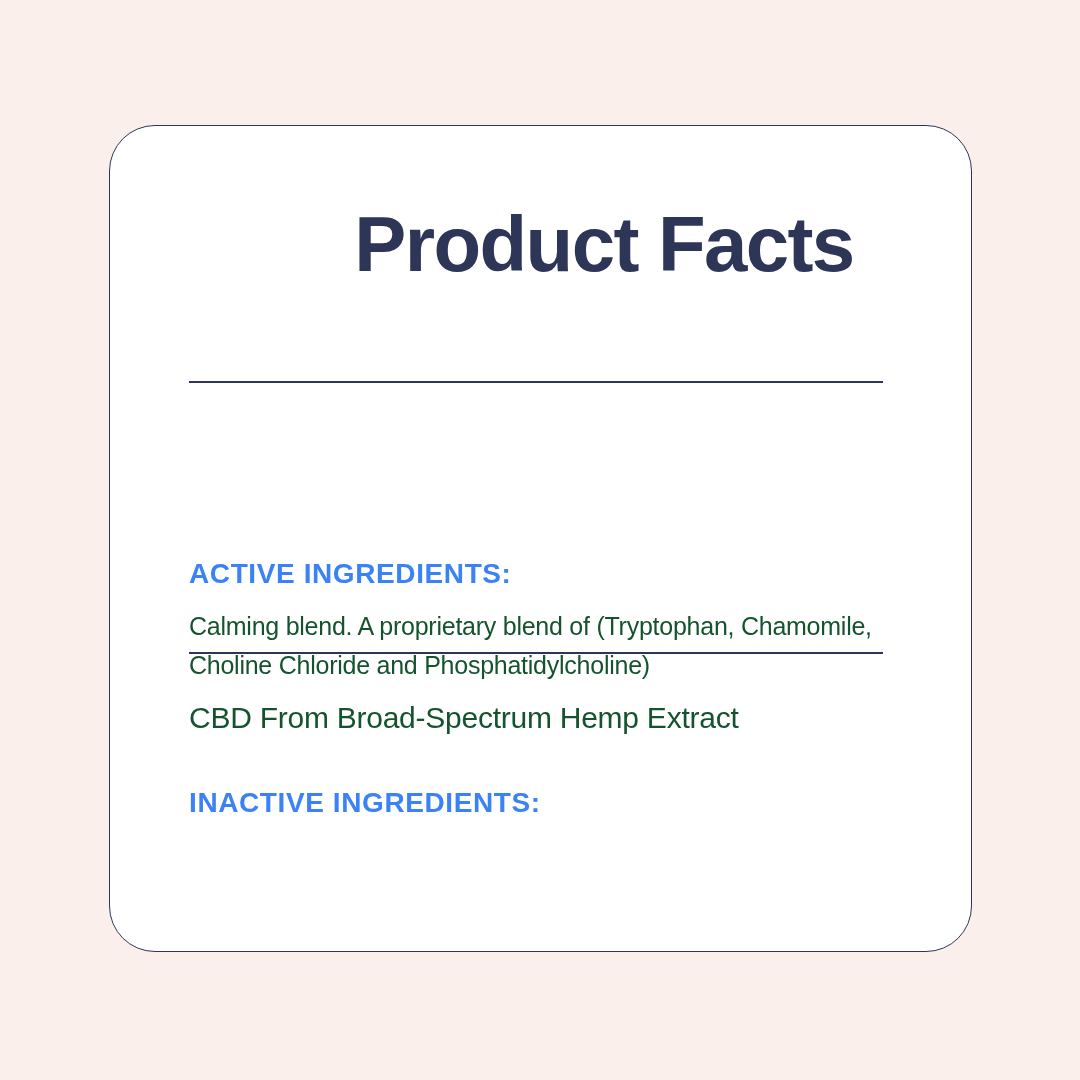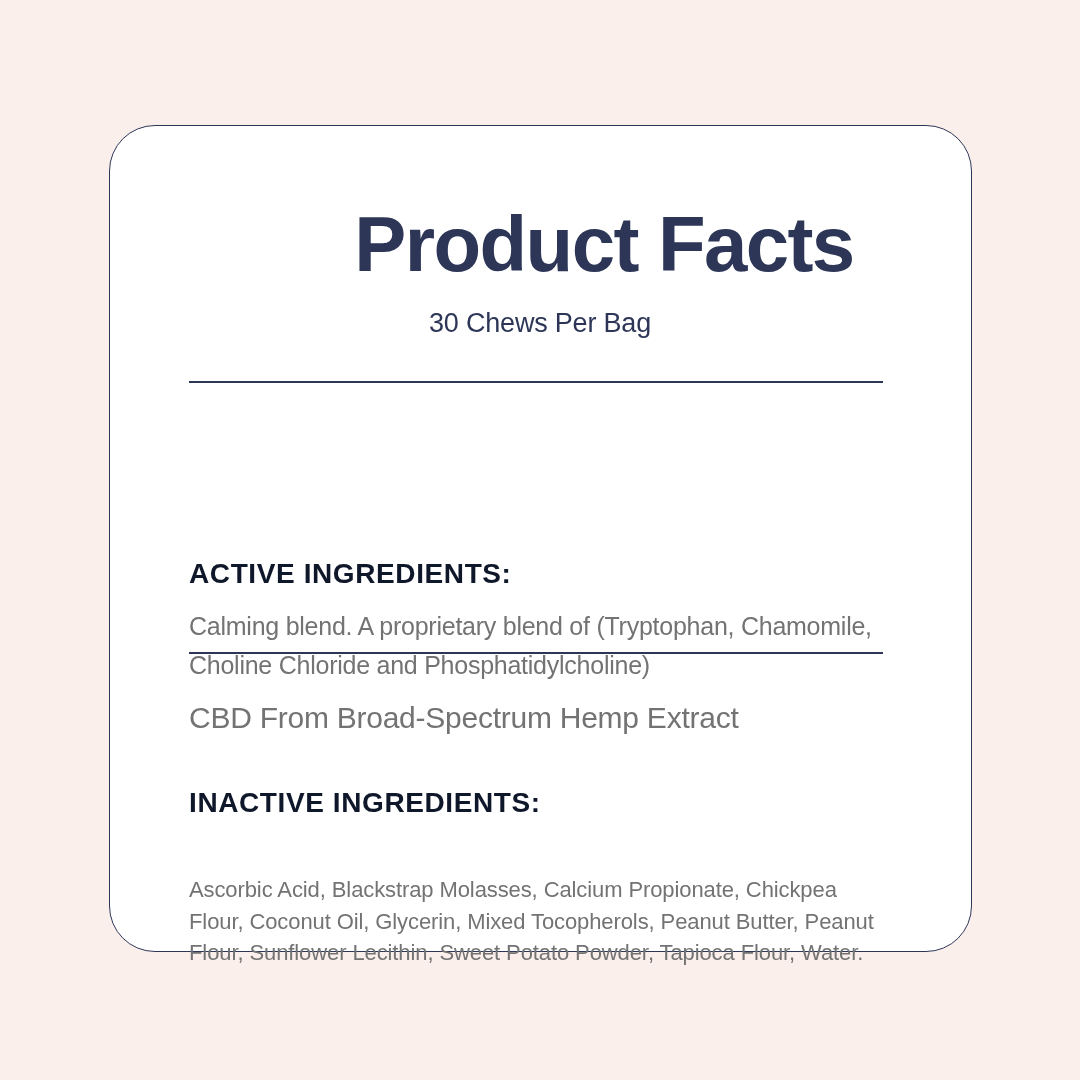--- a/index.html
+++ b/index.html
@@ -73,34 +73,34 @@
     width: 694px;
     height: 0;
     border-top: 2.2px solid #2d3657;
   }
   .rule-top { top: 255px; }
   .rule-mid { top: 526px; }
 
   .section-heading {
     position: absolute;
     left: 0px;
-    color: #0f172a;
+    color: #3b82f6;
     font-size: 28px;
     line-height: 34px;
     font-weight: 700;
     letter-spacing: 0.6px;
     text-align: center;
   }
   .heading-active { top: 431px; }
   .heading-inactive { top: 660px; }
 
   .body-text {
     position: absolute;
     left: 0px;
-    color: #737373;
+    color: #14532d;
     font-weight: 400;
   }
 
   .active-blend {
     top: 481px;
     width: 706px;
     font-size: 25px;
     line-height: 39px;
     letter-spacing: -0.25px;
   }
@@ -124,32 +124,30 @@
 </head>
 <body>
 
 <div class="stage">
 
   <div class="facts-card">
     <div class="card-inner">
 
       <div class="title">Product Facts</div>
 
-      <div class="subtitle">30 Chews Per Bag</div>
 
       <div class="rule rule-top"></div>
 
       <div class="section-heading heading-active">ACTIVE INGREDIENTS:</div>
 
       <div class="body-text active-blend">Calming blend. A proprietary blend of (Tryptophan, Chamomile, Choline Chloride and Phosphatidylcholine)</div>
 
       <div class="body-text active-cbd">CBD From Broad-Spectrum Hemp Extract</div>
 
       <div class="rule rule-mid"></div>
 
       <div class="section-heading heading-inactive">INACTIVE INGREDIENTS:</div>
 
-      <div class="body-text inactive-list">Ascorbic Acid, Blackstrap Molasses, Calcium Propionate, Chickpea Flour, Coconut Oil, Glycerin, Mixed Tocopherols, Peanut Butter, Peanut Flour, Sunflower Lecithin, Sweet Potato Powder, Tapioca Flour, Water.</div>
 
     </div>
   </div>
 
 </div>
 
 </body></html>

